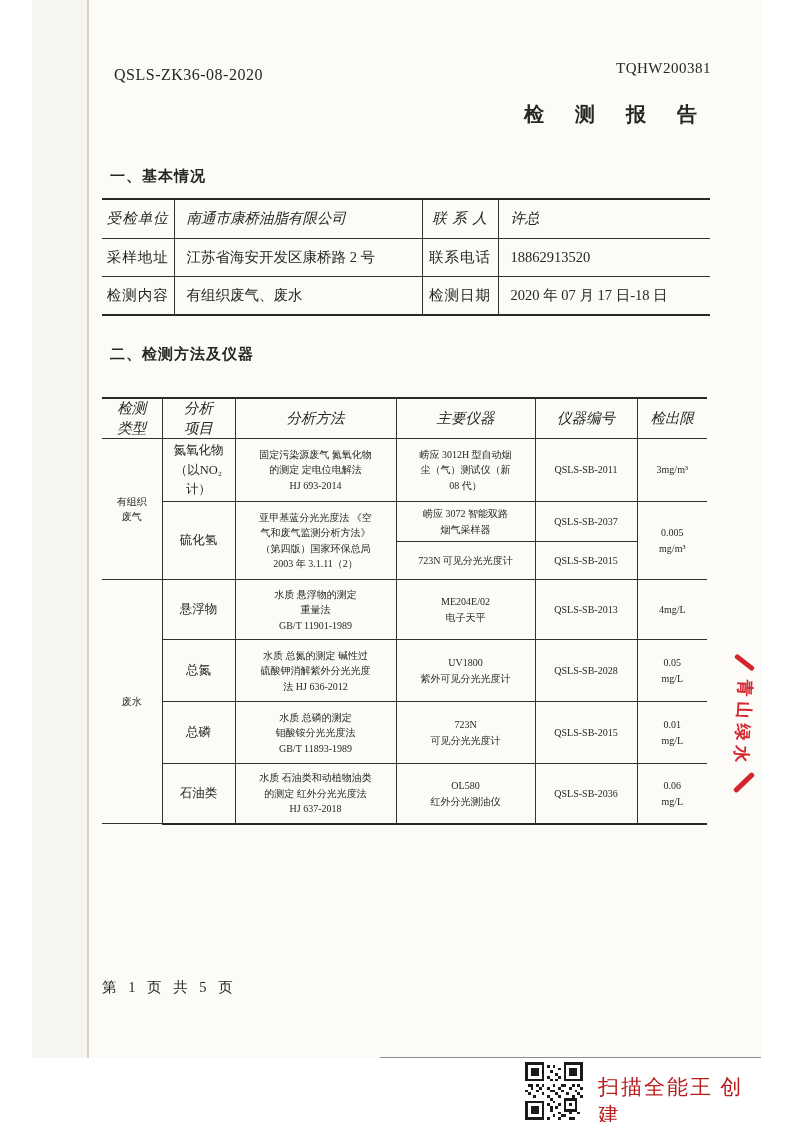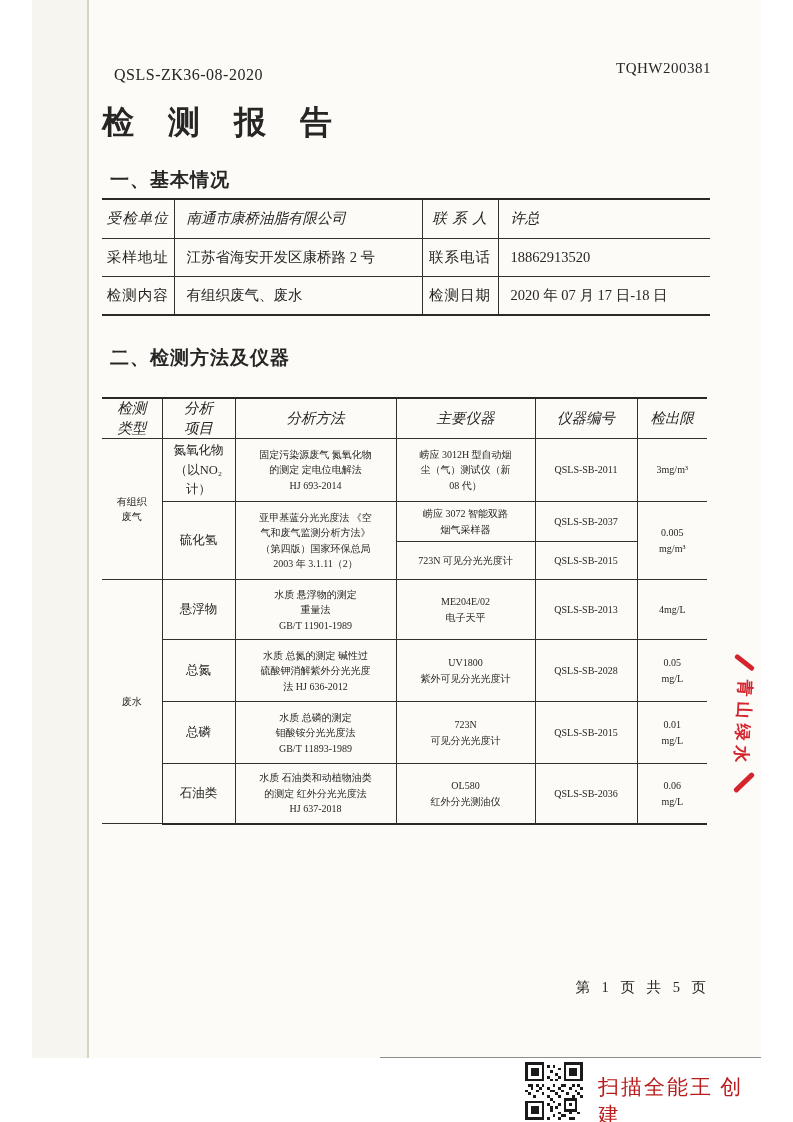--- a/index.html
+++ b/index.html
@@ -42,27 +42,27 @@
   .doc-code-left {
     position: absolute; left: 82px; top: 66px;
     font-size: 16px; letter-spacing: 0.5px;
   }
   .doc-code-right {
     position: absolute; left: 584px; top: 60px;
     font-size: 15px; letter-spacing: 0.5px;
   }
   .report-title {
     position: absolute; left: 70px; top: 101px; width: 608px;
-    text-align: left;
-    font-size: 32px; font-weight: bold;
+    text-align: right;
+    font-size: 20px; font-weight: bold;
     letter-spacing: 13px;
   }
   .section-heading {
     position: absolute; left: 78px;
-    font-size: 19px; font-weight: bold;
+    font-size: 15px; font-weight: bold;
     letter-spacing: 1px;
   }
   .section-heading.s1 { top: 167px; }
   .section-heading.s2 { top: 345px; }
 
   table { border-collapse: collapse; table-layout: fixed; }
   .doc-table { position: absolute; left: 70px; }
   .t1 { top: 198px; width: 608px; }
   .t2 { top: 397px; width: 605px; }
 
@@ -88,21 +88,21 @@
     text-align: center; line-height: 1.35;
   }
   .t2 td {
     font-size: 10px; text-align: center; line-height: 1.55;
     padding: 2px 2px;
   }
   .t2 td.item-cell { font-size: 12.5px; }
 
   .page-footer {
     position: absolute; left: 70px; top: 978px; width: 608px;
-    text-align: right; font-size: 14.5px; letter-spacing: 4px;
+    text-align: left; font-size: 14.5px; letter-spacing: 4px;
   }
 
   
   .stamp-text {
     position: absolute; left: 645px; top: 712px; width: 132px;
     text-align: center;
     transform: rotate(93deg);
     color: #d4252e;
     font-size: 17px; font-weight: bold; letter-spacing: 5px;
   }

